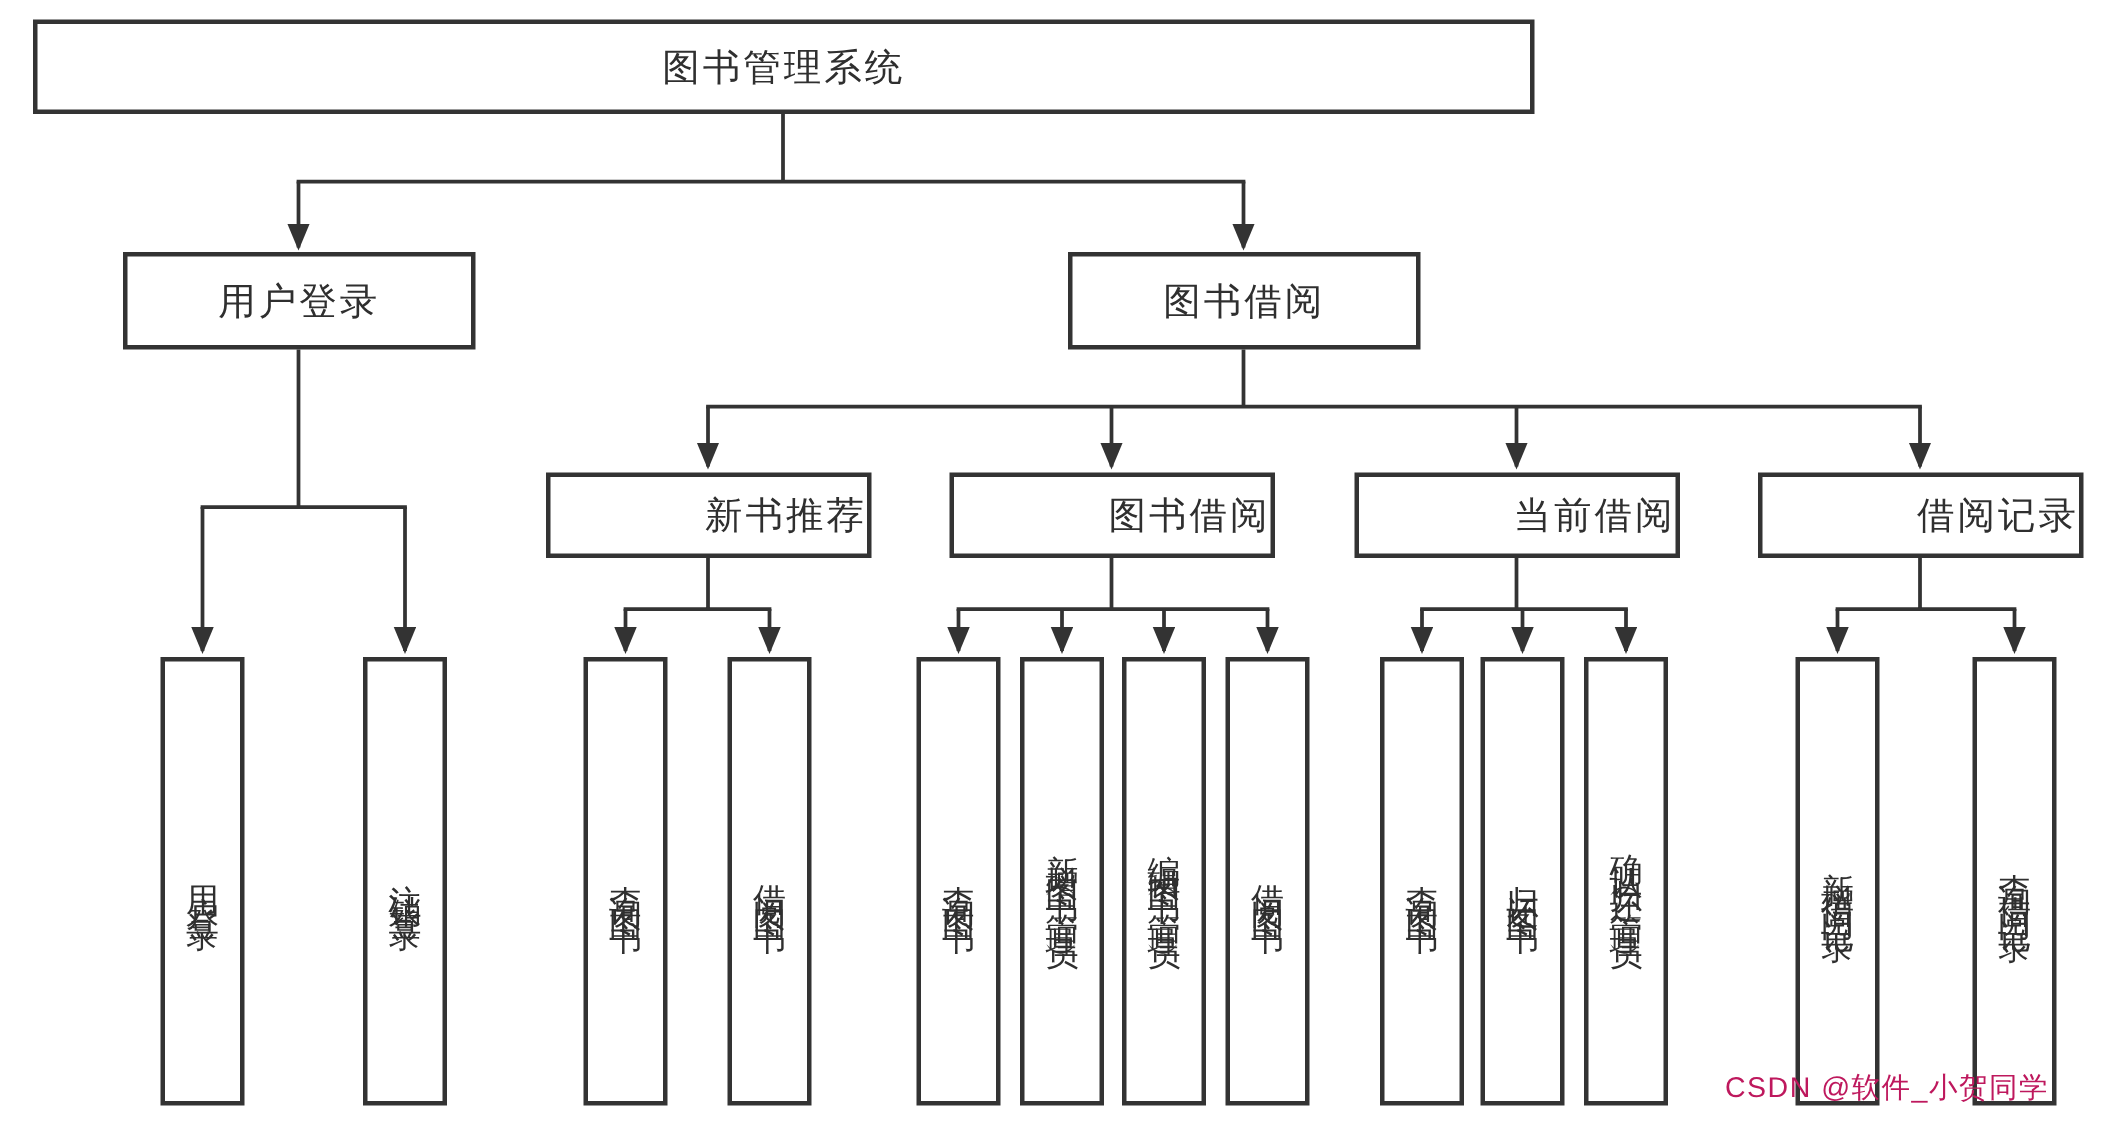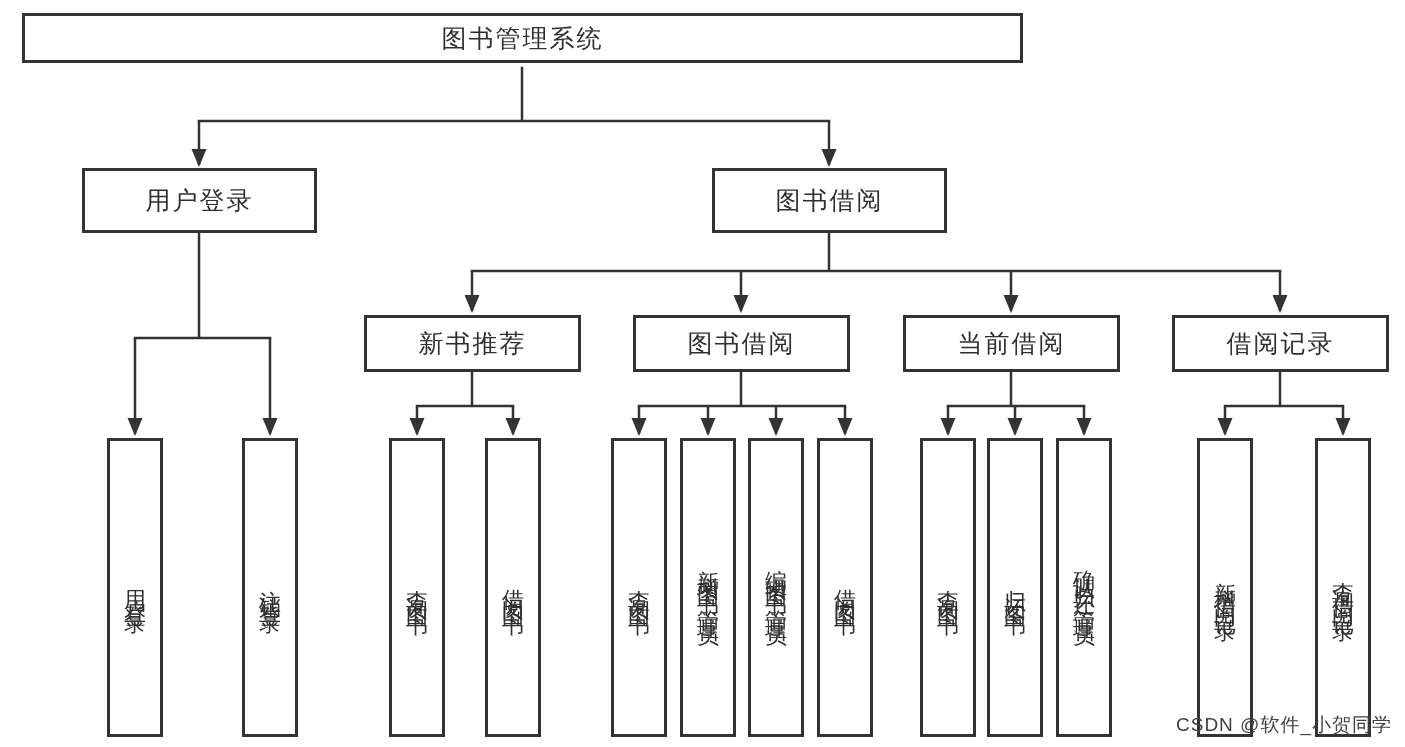--- a/index.html
+++ b/index.html
@@ -43,30 +43,30 @@
   }
   .vlabel {
     writing-mode: vertical-rl;
     text-orientation: mixed;
     font-size: 22px;
     line-height: 1;
     letter-spacing: 8px;
     color: #2f2f2f;
     white-space: nowrap;
   }
-  .lvl-top  { left: 22px;  top: 13px;  width: 1001px; height: 50px; }
+  .lvl-top  { left: 22px;  top: 13px;  width: 1001px; height: 63px; }
   .lvl2     { top: 168px; width: 235px; height: 65px; }
-  .lvl3     { top: 315px; width: 217px; height: 57px; }
+  .lvl3     { top: 315px; width: 217px; height: 57px; justify-content: flex-end; }
   #watermark {
     position: absolute;
-    left: 1176px;
+    left: 1150px;
     top: 712px;
     font-size: 19px;
     letter-spacing: 1px;
-    color: #404040;
+    color: #be185d;
     z-index: 3;
     white-space: nowrap;
   }
 </style>
 </head>
 <body>
 
 <div id="canvas">
 
   <svg id="wires" viewBox="0 0 1405 747" xmlns="http://www.w3.org/2000/svg">

